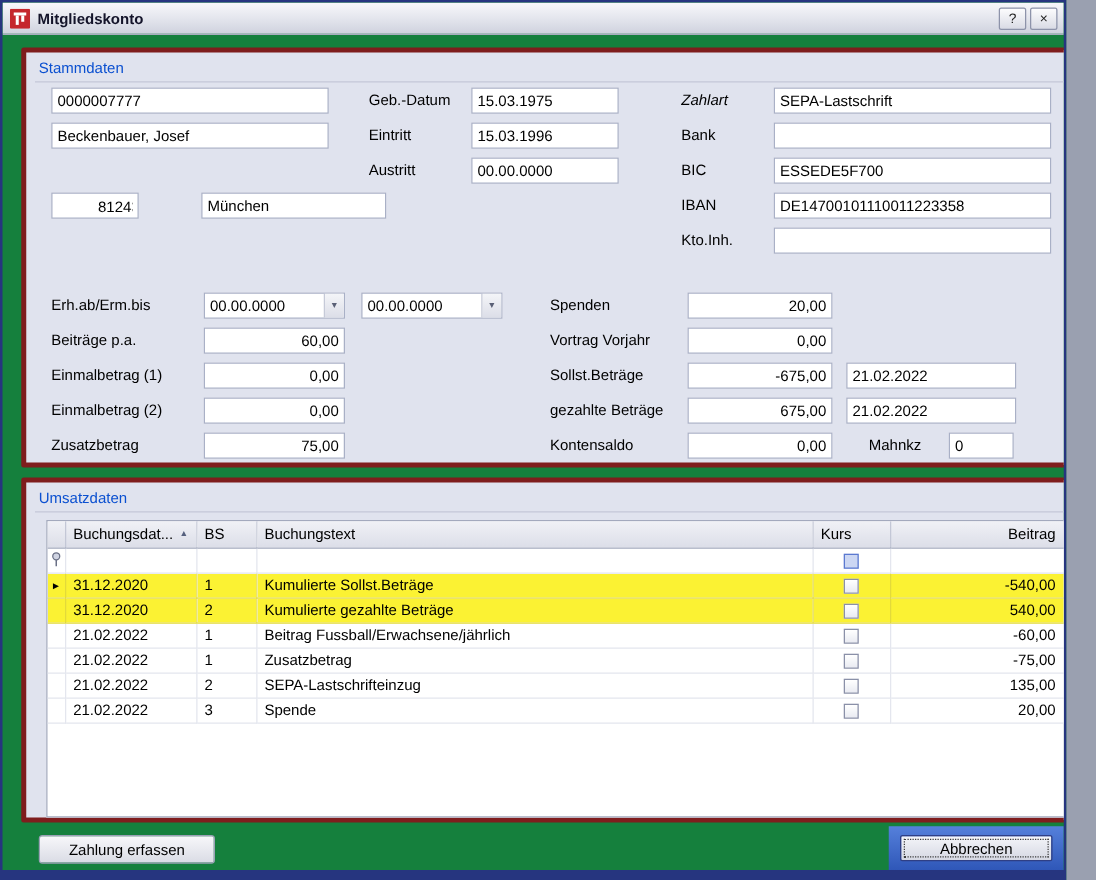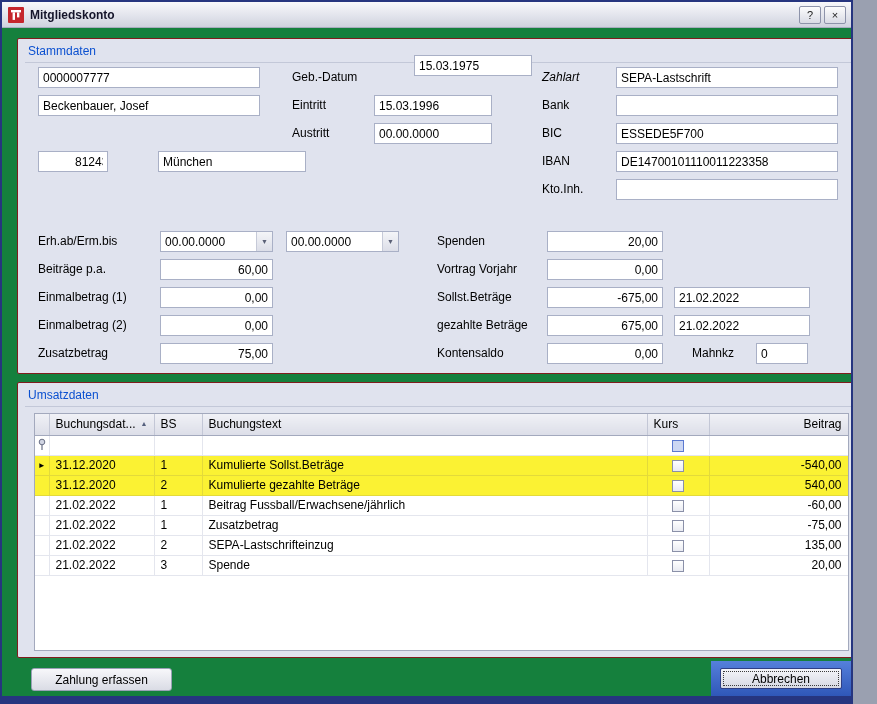--- a/index.html
+++ b/index.html
@@ -24,21 +24,21 @@
   .tb-btns { position:absolute; right:5px; top:4px; display:flex; gap:3px; }
   .tbtn {
     width:22px; height:18px; font-size:11px; color:#222;
     background:linear-gradient(180deg,#fcfcfd,#d9dbe5);
     border:1px solid #8d93aa; border-radius:2px; line-height:15px; text-align:center;
     font-family:inherit; cursor:default;
   }
   
   .group {
     position:absolute; background:#e0e3ee;
-    border:1px solid #7f1d1d; border-radius:2px;
+    border:4px solid #7f1d1d; border-radius:2px;
   }
   .gcap {
     position:absolute; left:10px; top:4px; height:16px; line-height:16px;
     font-size:12px; color:#0b50d0;
   }
   .gline { position:absolute; left:7px; right:7px; top:23px; height:1px; background:#c3c8d8; }
   
   .lbl { position:absolute; height:21px; line-height:21px; font-size:12px; color:#000; white-space:nowrap; }
   .fld {
     position:absolute; height:21px; border:1px solid #a9b0c6; background:#fff;
@@ -123,21 +123,21 @@
   <div class="group" style="left:15px; top:36px; width:846px; height:336px;">
     <div class="gcap">Stammdaten</div>
     <div class="gline"></div>
 
     <input class="fld" style="left: 20px; top: 28px; width: 222px;" value="0000007777">
     <input class="fld" style="left: 20px; top: 56px; width: 222px;" value="Beckenbauer, Josef">
     <input class="fld" style="left: 20px; top: 112px; width: 70px; padding-left: 36px;" value="81243">
     <input class="fld" style="left: 96px; top: 112px; width: 148px; margin-left: 44px;" value="München">
 
     <span class="lbl" style="left:274px; top:28px;">Geb.-Datum</span>
-    <input class="fld" style="left: 356px; top: 16px; width: 118px; margin-left: 40px;" value="15.03.1975">
+    <input class="fld" style="left: 356px; top: 28px; width: 118px;" value="15.03.1975">
     <span class="lbl" style="left:274px; top:56px;">Eintritt</span>
     <input class="fld" style="left: 356px; top: 56px; width: 118px;" value="15.03.1996">
     <span class="lbl" style="left:274px; top:84px;">Austritt</span>
     <input class="fld" style="left: 356px; top: 84px; width: 118px;" value="00.00.0000">
 
     <span class="lbl" style="left:524px; top:28px;font-style:italic;">Zahlart</span>
     <input class="fld" style="left: 598px; top: 28px; width: 222px;" value="SEPA-Lastschrift">
     <span class="lbl" style="left:524px; top:56px;">Bank</span>
     <input class="fld" style="left: 598px; top: 56px; width: 222px;" value="">
     <span class="lbl" style="left:524px; top:84px;">BIC</span>

